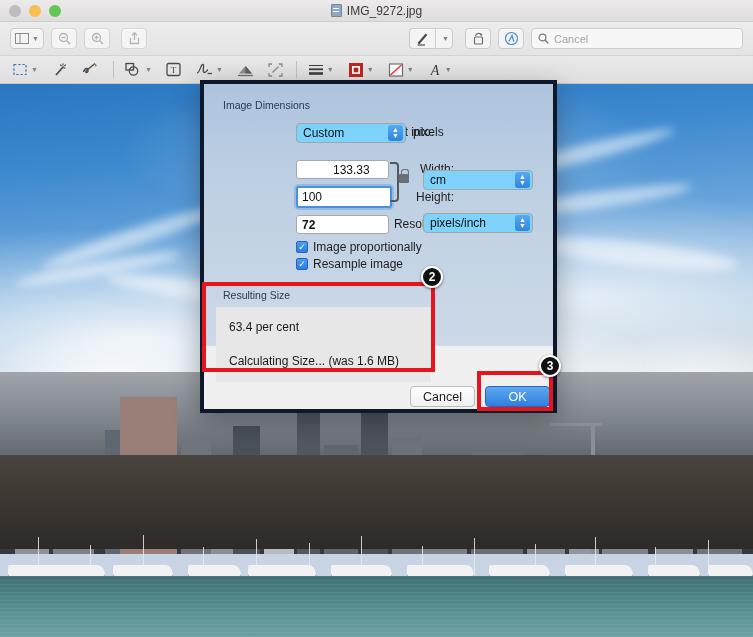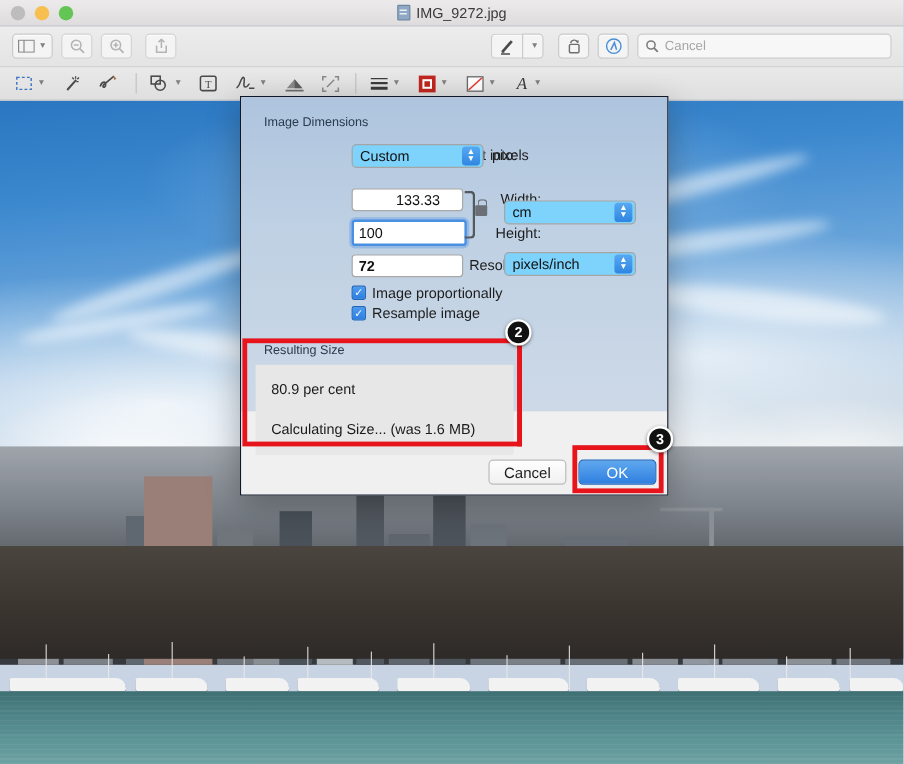--- a/index.html
+++ b/index.html
@@ -133,21 +133,21 @@
   }
   #water::after {
     content:""; position:absolute; inset:0;
     background: repeating-linear-gradient(180deg, rgba(255,255,255,.05) 0 1px, rgba(0,0,0,0) 1px 4px);
   }
 
   
   #dialog {
     position: absolute; left: 200px; top: 80px; width: 357px; height: 333px;
     background: #f2f2f2;
-    border: 1px solid #0f172a;
+    border: 4px solid #0f172a;
     box-shadow: 0 8px 26px rgba(0,0,0,.30);
     overflow: hidden;
   }
   #dlg-top {
     position:absolute; left:0; top:0; right:0; height: 262px;
     background: linear-gradient(180deg,#aec4de 0%, #bed0e3 40%, #cdd9e7 100%);
   }
   #dlg-bottom {
     position:absolute; left:0; top:262px; right:0; bottom:0;
     background: #f0f0f0;
@@ -568,21 +568,21 @@
         <span class="chk">✓</span>
         <span>Image proportionally</span>
       </div>
       <div class="chkrow" style="left:92px; top:173px;">
         <span class="chk">✓</span>
         <span>Resample image</span>
       </div>
 
       <div class="sec-title" style="left:19px; top:205px;">Resulting Size</div>
       <div id="resultbox">
-        <div class="res-line" style="left:13px; top:13px;">80.9 per cent</div>
+        <div class="res-line" style="left:13px; top:13px;">63.4 per cent</div>
         <div class="res-line" style="left:13px; top:47px;">Calculating Size... (was 1.6 MB)</div>
       </div>
 
       <div class="dlg-btn" id="cancel-btn" style="left:206px; top:302px; width:65px;">Cancel</div>
       <div class="dlg-btn" id="ok-btn" style="left:281px; top:302px; width:65px;">OK</div>
     </div>
   </div>
 
   <div id="annotations">
 

